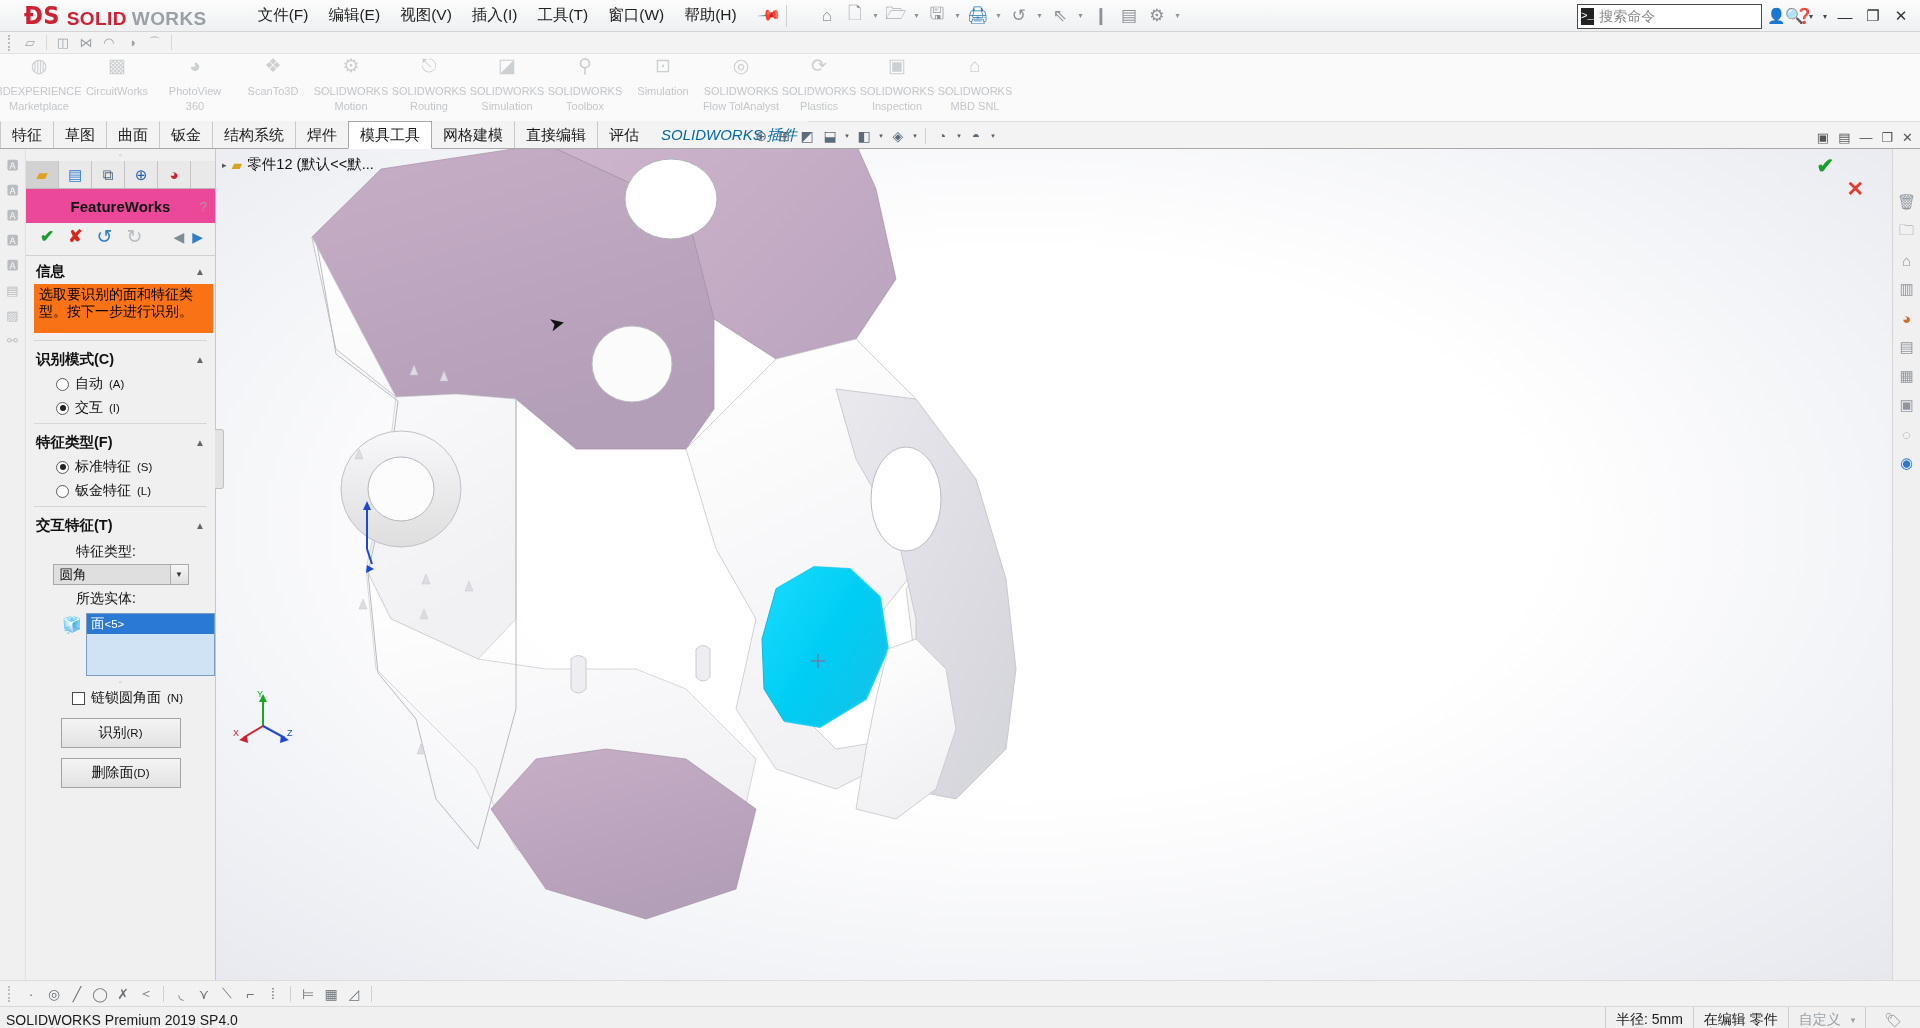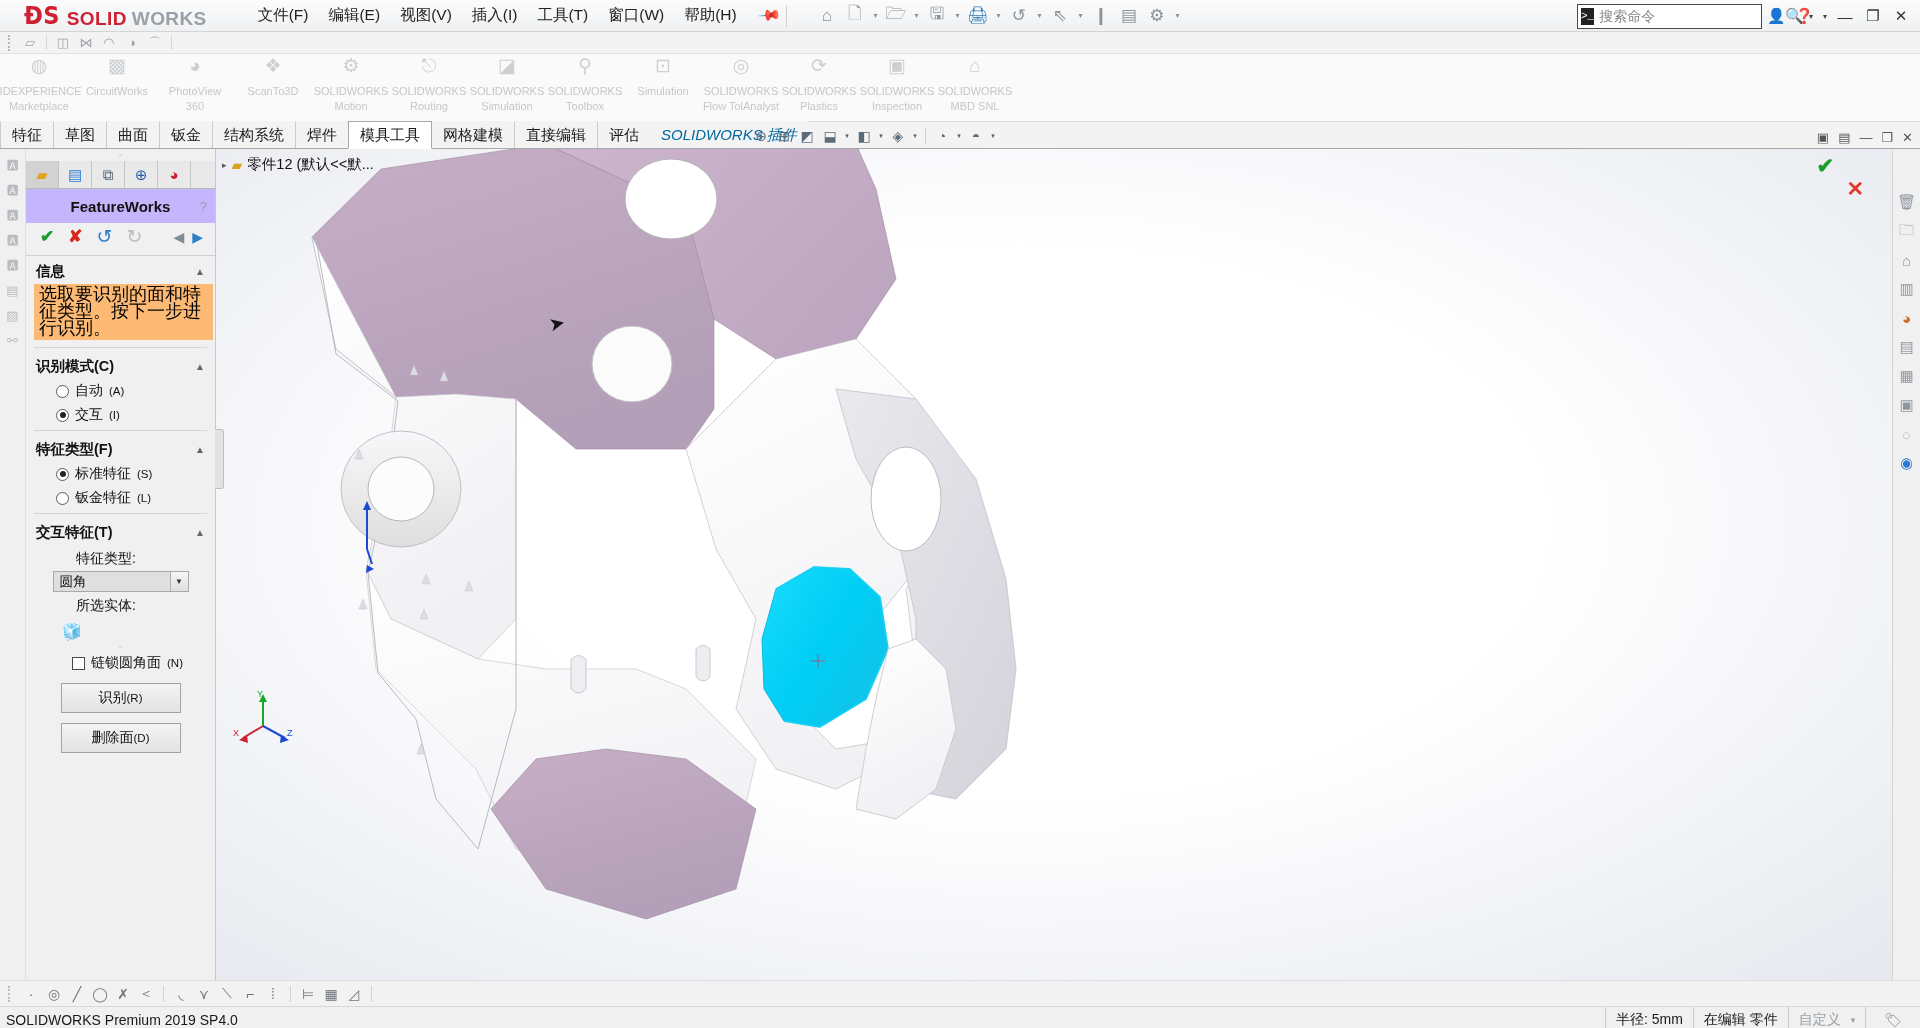--- a/index.html
+++ b/index.html
@@ -145,40 +145,40 @@
     height: 28px; display: flex; align-items: stretch;
     border-bottom: 1px solid #b9b9b9; background: #e9e9e9;
   }
   .pm-tab {
     width: 33px; display: flex; align-items: center; justify-content: center;
     border-right: 1px solid #c4c4c4; font-size: 15px;
   }
   .pm-tab.active { background: #d2d2d2; }
   .pm-title {
     text-align: center; font-weight: bold; font-size: 15px; color: #111;
-    padding: 9px 0 8px 0; background:#c4b5fd;
+    padding: 9px 0 8px 0; background:#ec4899;
   }
   .pm-actions {
     display: flex; align-items: center; gap: 14px; padding: 2px 12px 7px 14px;
     border-bottom: 1px solid #d0d0d0; position: relative;
   }
   .pm-actions .act { font-size: 17px; }
   .pm-actions .ok { color: #1a9c2e; font-weight: bold; }
   .pm-actions .cancel { color: #d8261e; font-weight: bold; }
   .pm-actions .undo { color: #2f7fc8; font-size: 19px; }
   .pm-actions .redo { color: #b9bdc1; font-size: 19px; }
 
   .sec-hdr {
     display: flex; align-items: center; justify-content: space-between;
     padding: 6px 10px 3px 10px; font-weight: bold; font-size: 14.5px; color: #111;
   }
   .sec-hdr .chev { color: #666; font-size: 10px; }
   .msgbox {
-    background: #fdba74; color: #000; font-size: 18px; line-height: 17px;
-    padding: 2px 4px 3px 5px; margin: 0 2px 4px 8px;
+    background: #f97316; color: #000; font-size: 14px; line-height: 17px;
+    padding: 2px 4px 13px 5px; margin: 0 2px 4px 8px;
   }
   .divider { height: 1px; background: #d6d6d6; margin: 3px 8px; }
 
   .radio-row { display: flex; align-items: center; gap: 6px; padding: 3px 0 3px 30px; font-size: 14px; color:#111;}
   .radio {
     width: 13px; height: 13px; border: 1px solid #5c5c5c; border-radius: 50%;
     background: #fff; position: relative; flex: none;
   }
   .radio.on::after {
     content:''; position: absolute; left: 2.5px; top: 2.5px; width: 6px; height: 6px;
@@ -545,20 +545,25 @@
       <span class="chev">▲</span>
     </div>
     <div class="fld-label">特征类型:</div>
     <div class="dd">
       <span>圆角</span>
       <span class="arrow">▼</span>
     </div>
     <div class="fld-label">所选实体:</div>
     <div class="sel-row">
       <span class="cube-ic">🧊</span>
+      <div class="sellist">
+        <div class="item">
+          <span>面</span><span class="ang">&lt;5&gt;</span>
+        </div>
+      </div>
     </div>
 
     <div class="pm-drag">◦</div>
 
     <div class="chk-row">
       <span class="chkbox"></span>
       <span>链锁圆角面</span>
       <span class="mnem">(N)</span>
     </div>
 

